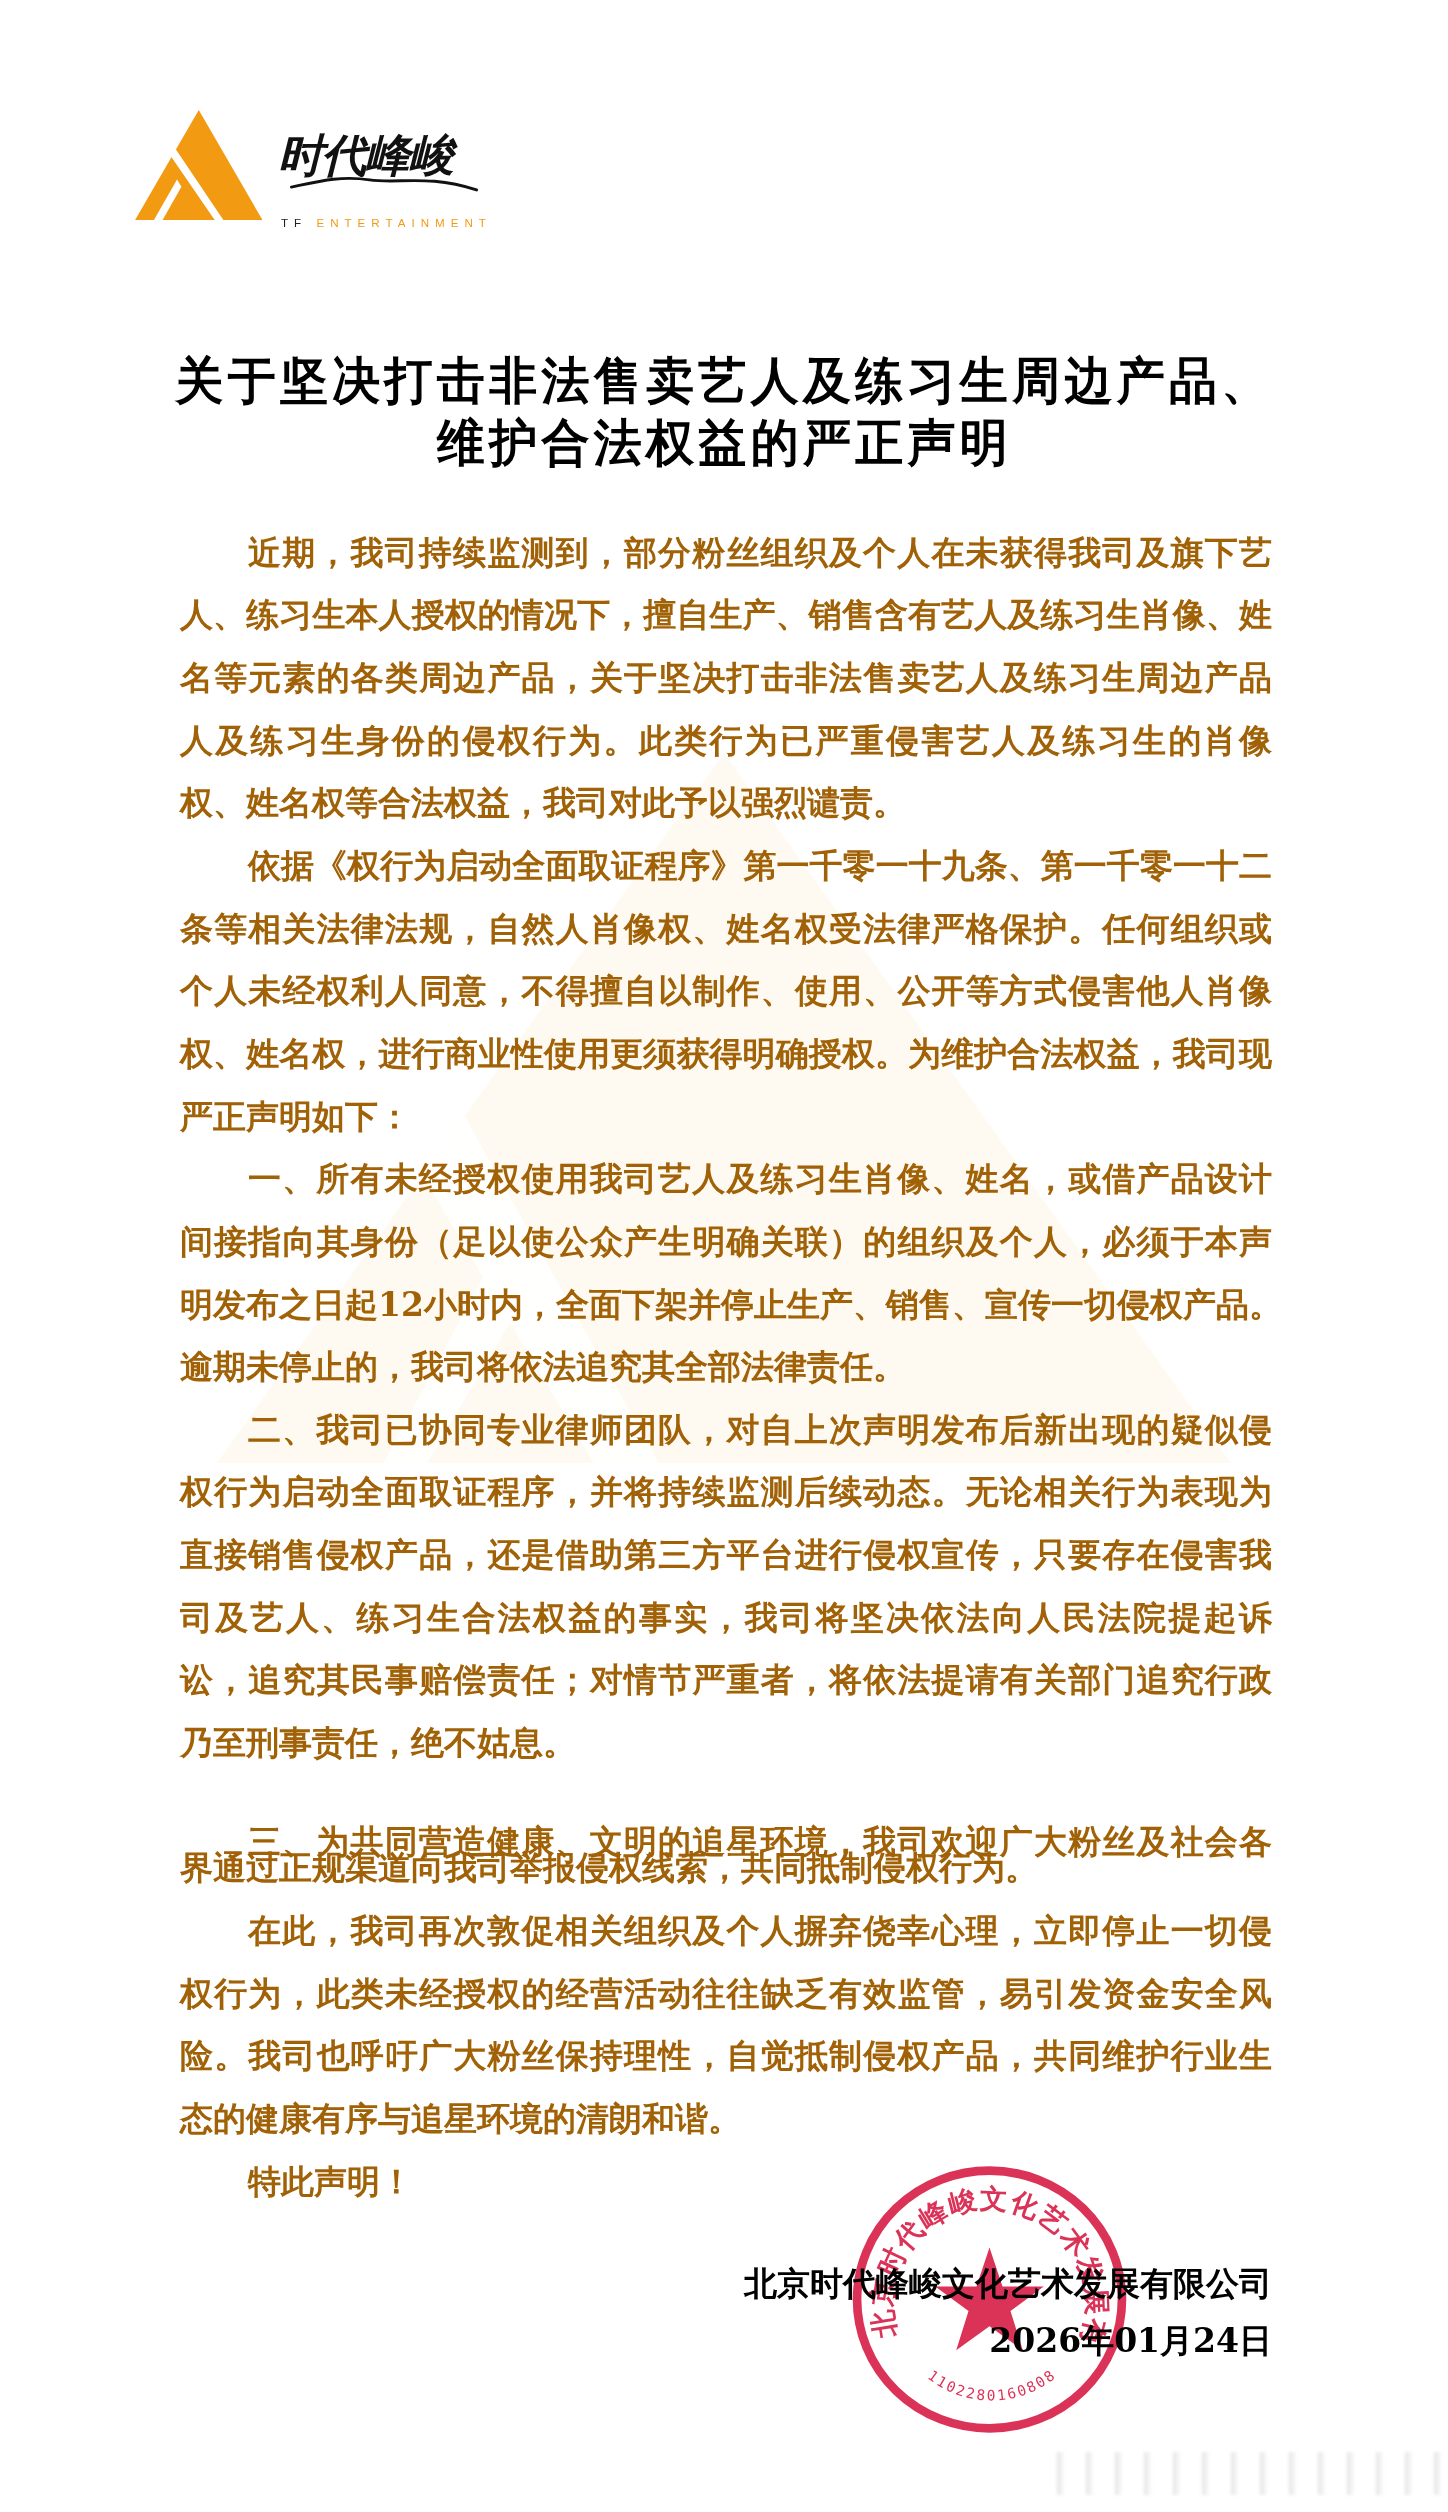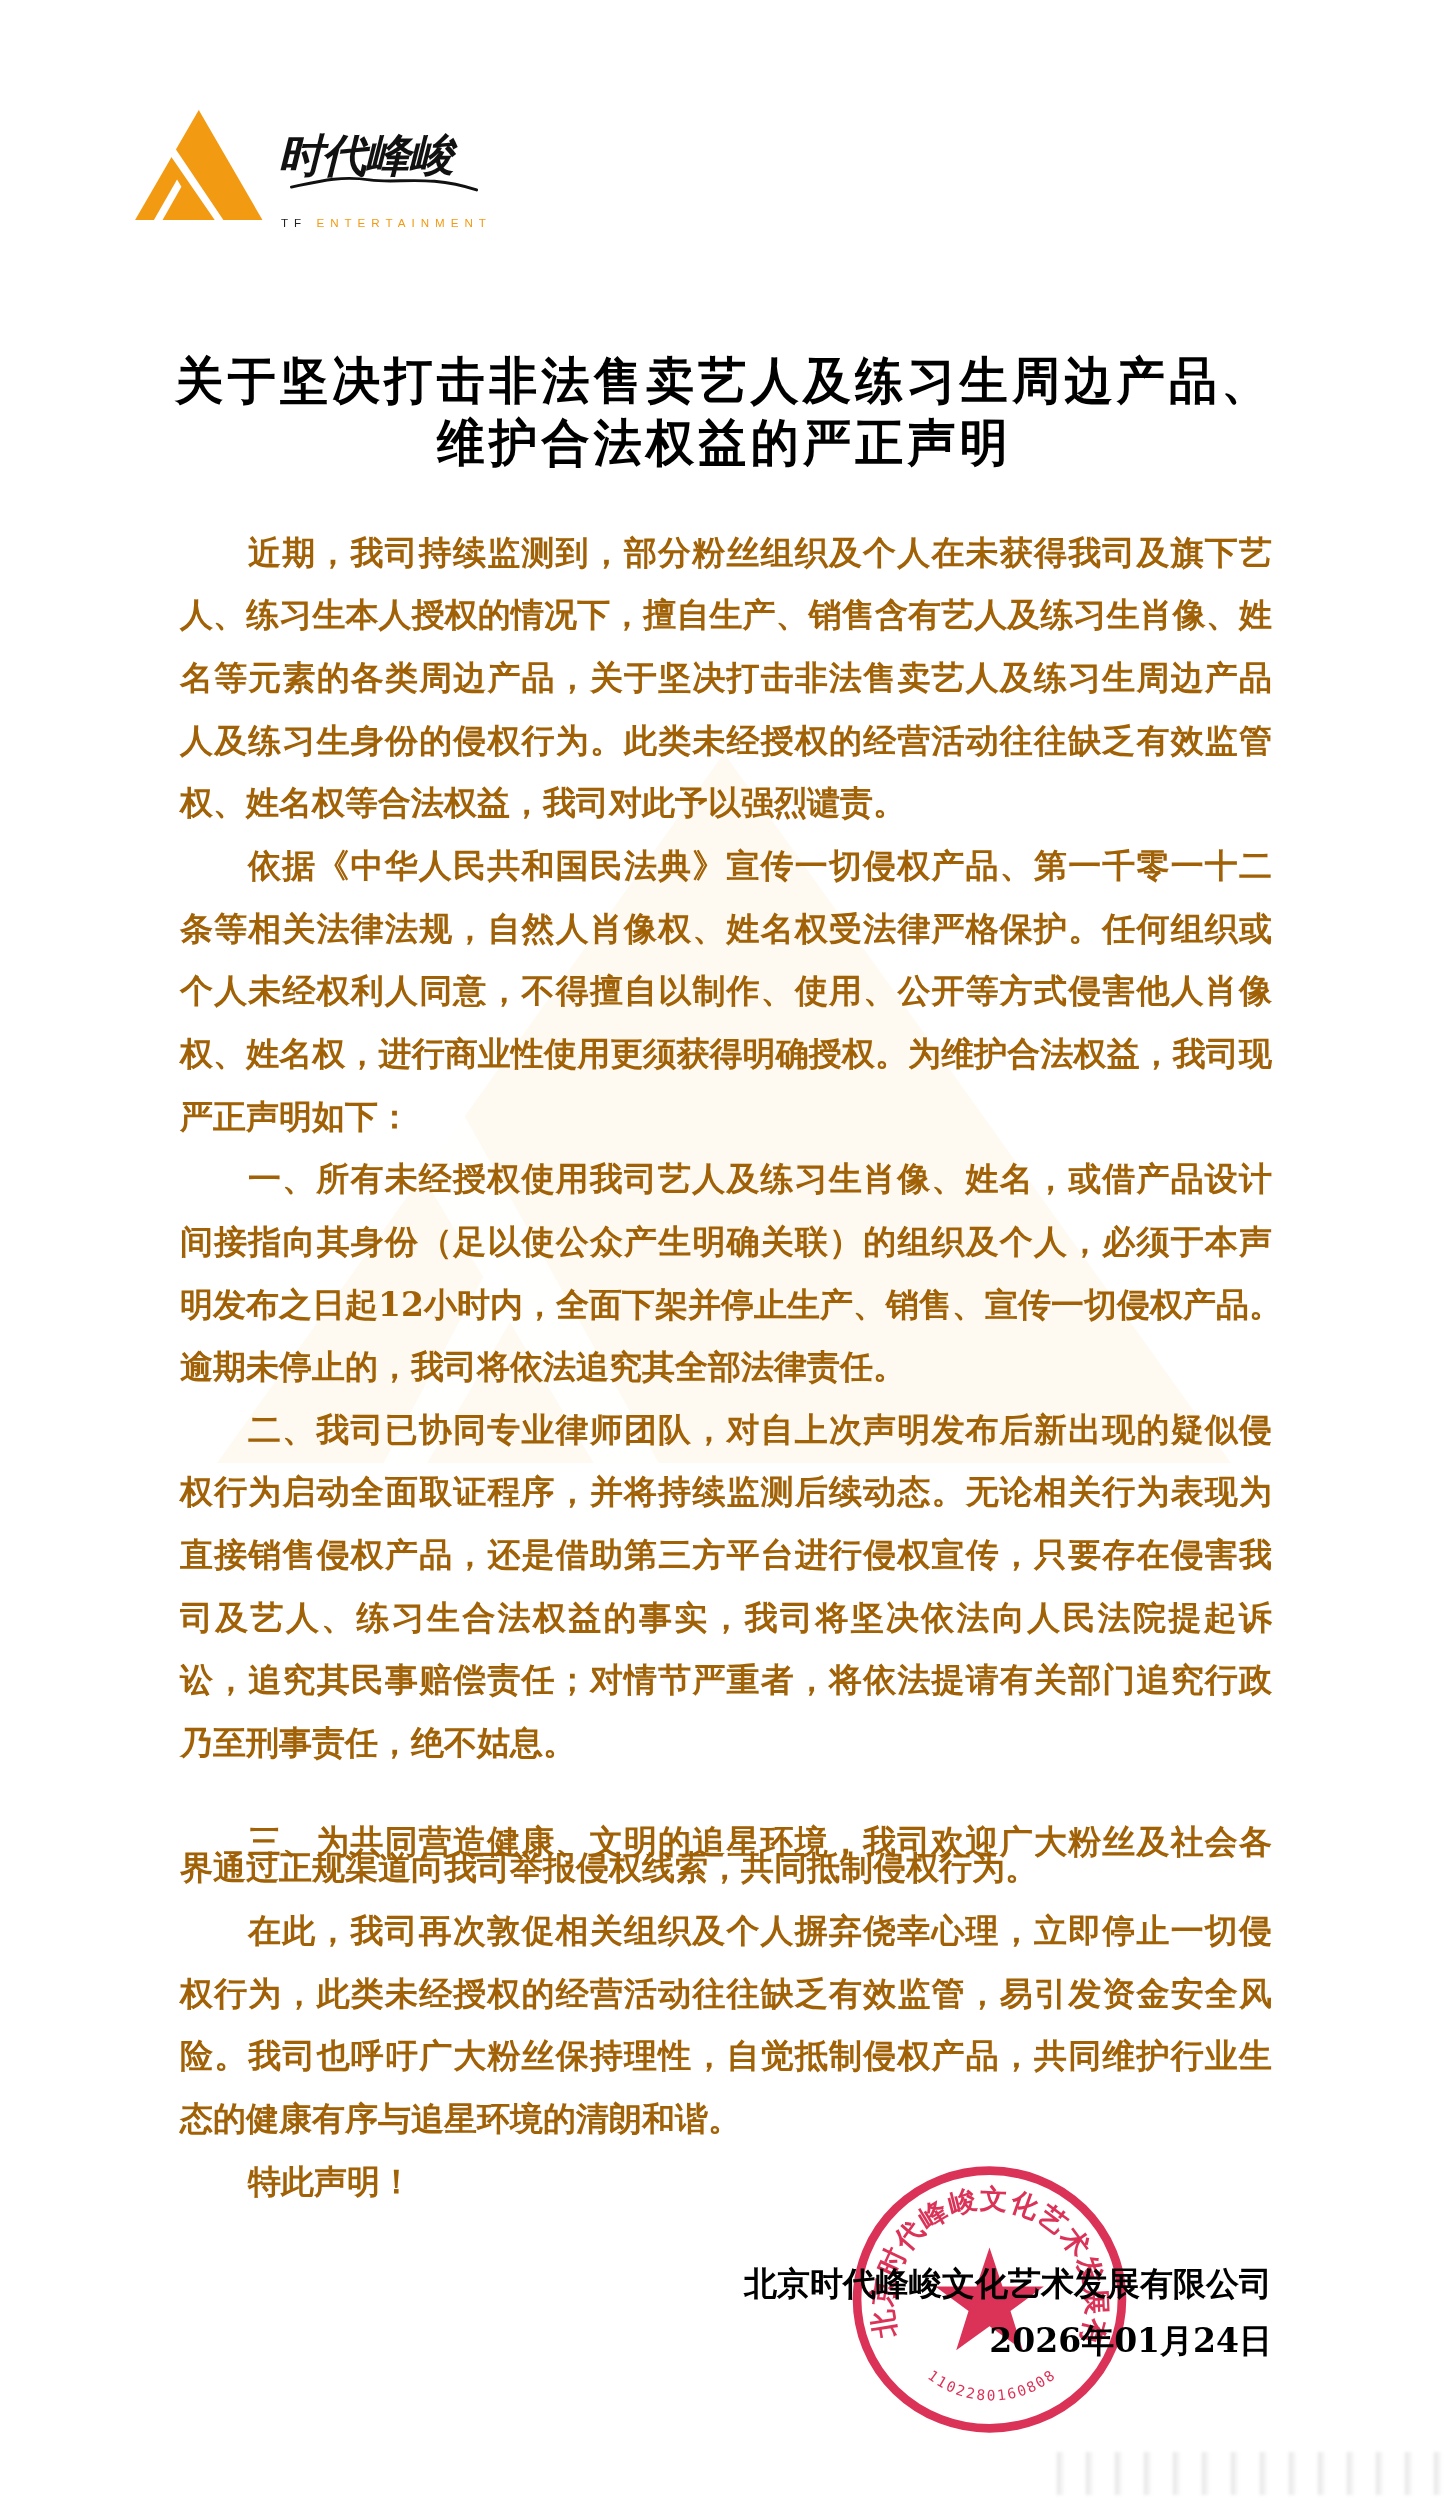--- a/index.html
+++ b/index.html
@@ -74,23 +74,23 @@
     <span class="ent">ENTERTAINMENT</span>
   </div>
 
   <div class="title l1">关于坚决打击非法售卖艺人及练习生周边产品、</div>
   <div class="title l2">维护合法权益的严正声明</div>
 
   <div id="body-container">
       <div class="body-line indent" style="top: 522px;">近期，我司持续监测到，部分粉丝组织及个人在未获得我司及旗下艺</div>
       <div class="body-line" style="top: 584px;">人、练习生本人授权的情况下，擅自生产、销售含有艺人及练习生肖像、姓</div>
       <div class="body-line" style="top: 647px;">名等元素的各类周边产品，关于坚决打击非法售卖艺人及练习生周边产品</div>
-      <div class="body-line" style="top: 710px;">人及练习生身份的侵权行为。此类未经授权的经营活动往往缺乏有效监管</div>
+      <div class="body-line" style="top: 710px;">人及练习生身份的侵权行为。此类行为已严重侵害艺人及练习生的肖像</div>
       <div class="body-line last" style="top: 772px;">权、姓名权等合法权益，我司对此予以强烈谴责。</div>
-      <div class="body-line indent" style="top: 835px;">依据《中华人民共和国民法典》宣传一切侵权产品、第一千零一十二</div>
+      <div class="body-line indent" style="top: 835px;">依据《权行为启动全面取证程序》第一千零一十九条、第一千零一十二</div>
       <div class="body-line" style="top: 898px;">条等相关法律法规，自然人肖像权、姓名权受法律严格保护。任何组织或</div>
       <div class="body-line" style="top: 960px;">个人未经权利人同意，不得擅自以制作、使用、公开等方式侵害他人肖像</div>
       <div class="body-line" style="top: 1023px;">权、姓名权，进行商业性使用更须获得明确授权。为维护合法权益，我司现</div>
       <div class="body-line last" style="top: 1086px;">严正声明如下：</div>
       <div class="body-line indent" style="top: 1148px;">一、所有未经授权使用我司艺人及练习生肖像、姓名，或借产品设计</div>
       <div class="body-line" style="top: 1211px;">间接指向其身份（足以使公众产生明确关联）的组织及个人，必须于本声</div>
       <div class="body-line" style="top: 1274px;">明发布之日起12小时内，全面下架并停止生产、销售、宣传一切侵权产品。</div>
       <div class="body-line last" style="top: 1336px;">逾期未停止的，我司将依法追究其全部法律责任。</div>
       <div class="body-line indent" style="top: 1399px;">二、我司已协同专业律师团队，对自上次声明发布后新出现的疑似侵</div>
       <div class="body-line" style="top: 1461px;">权行为启动全面取证程序，并将持续监测后续动态。无论相关行为表现为</div>

